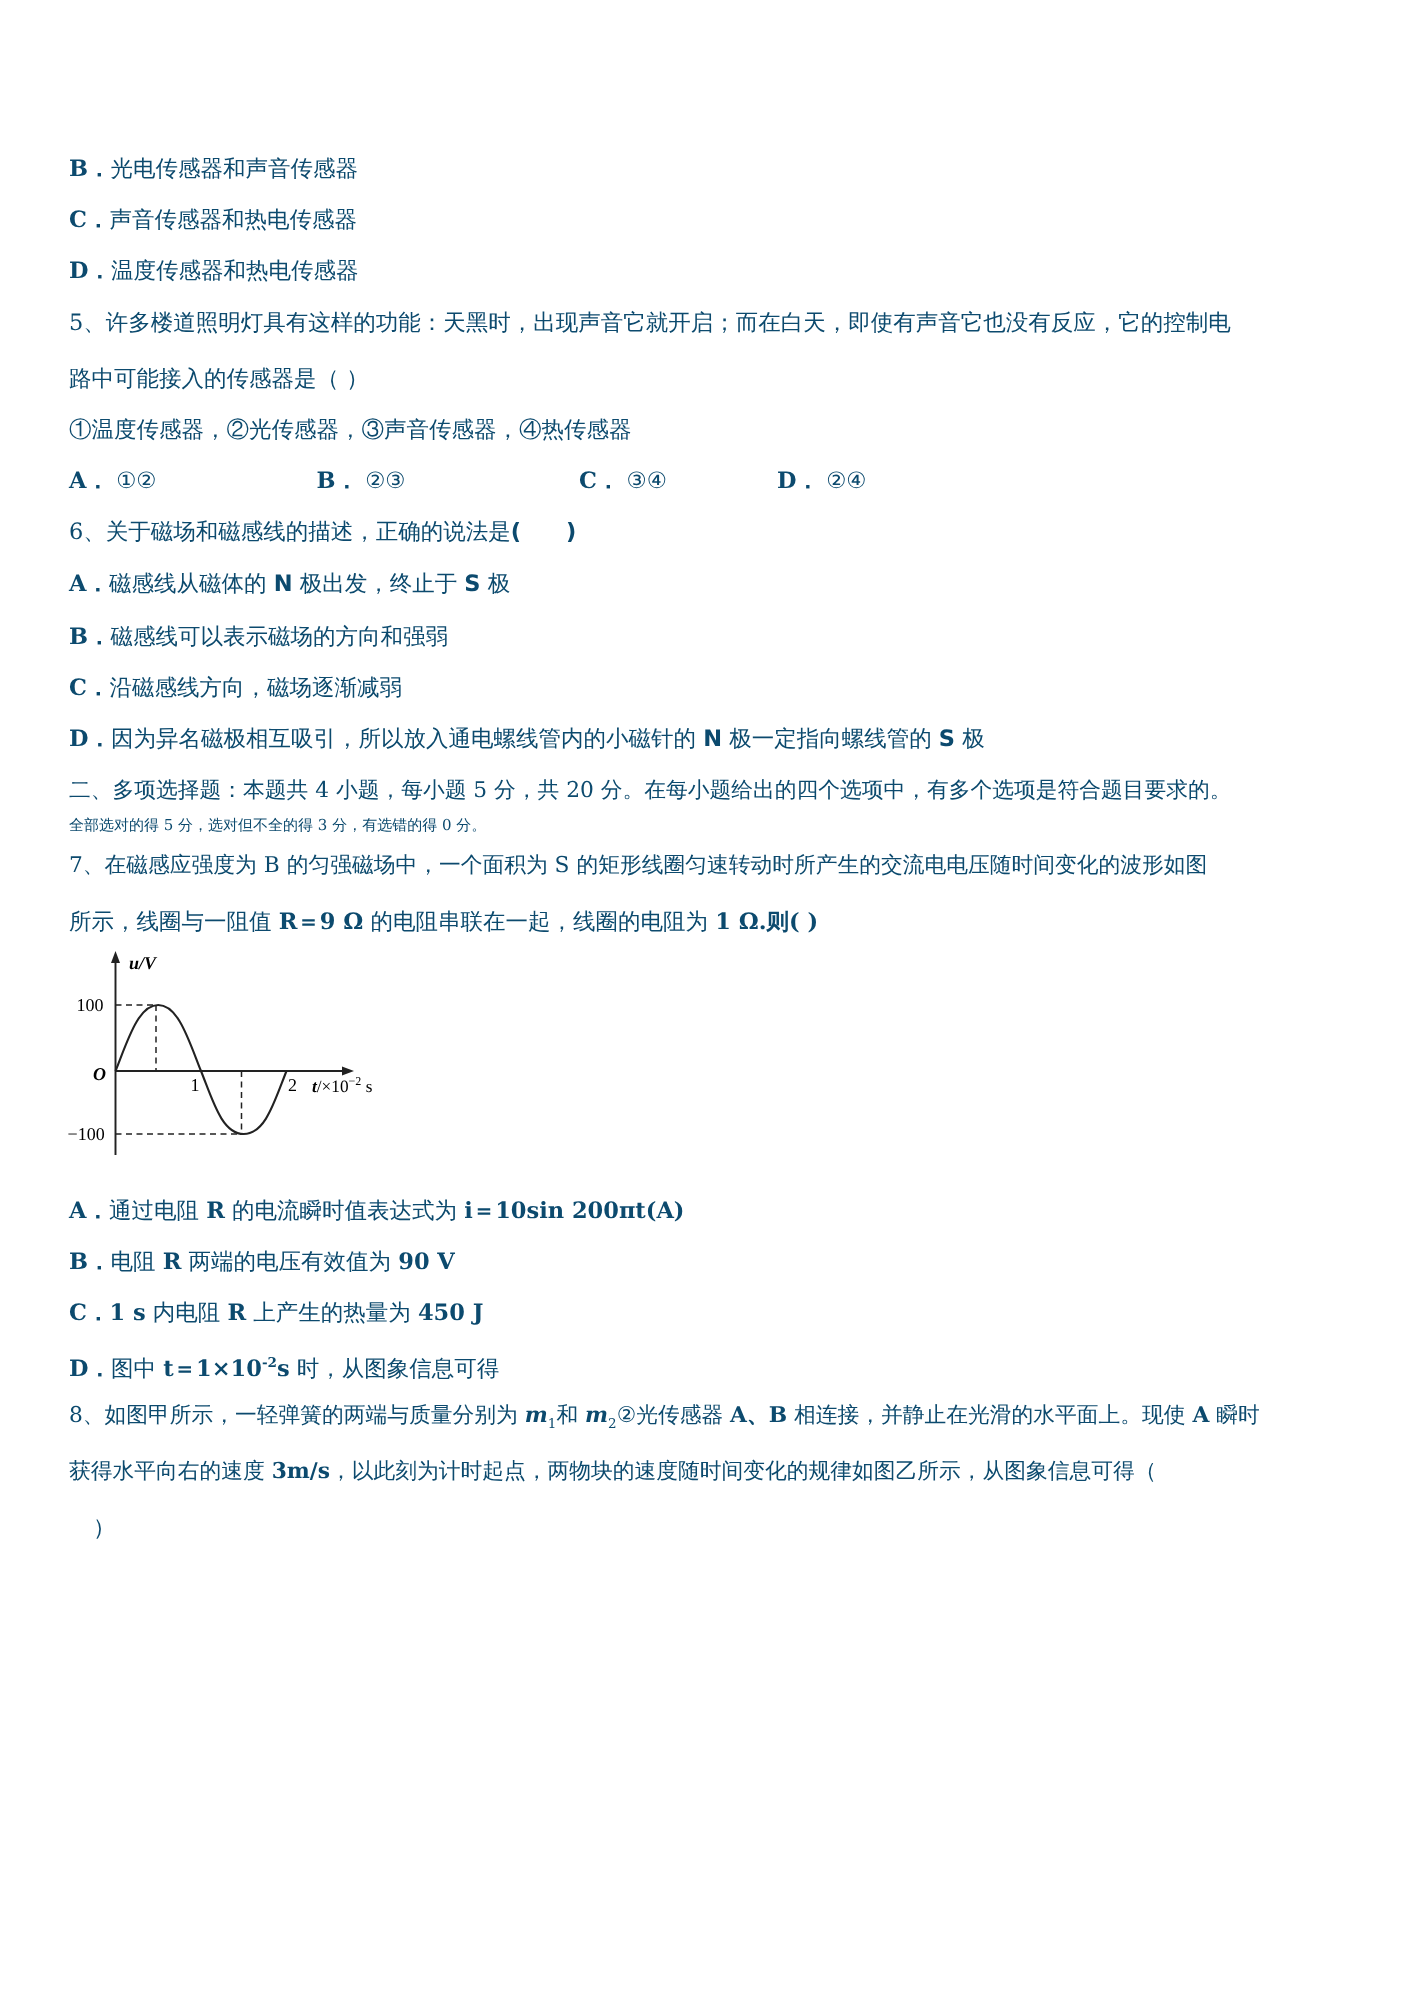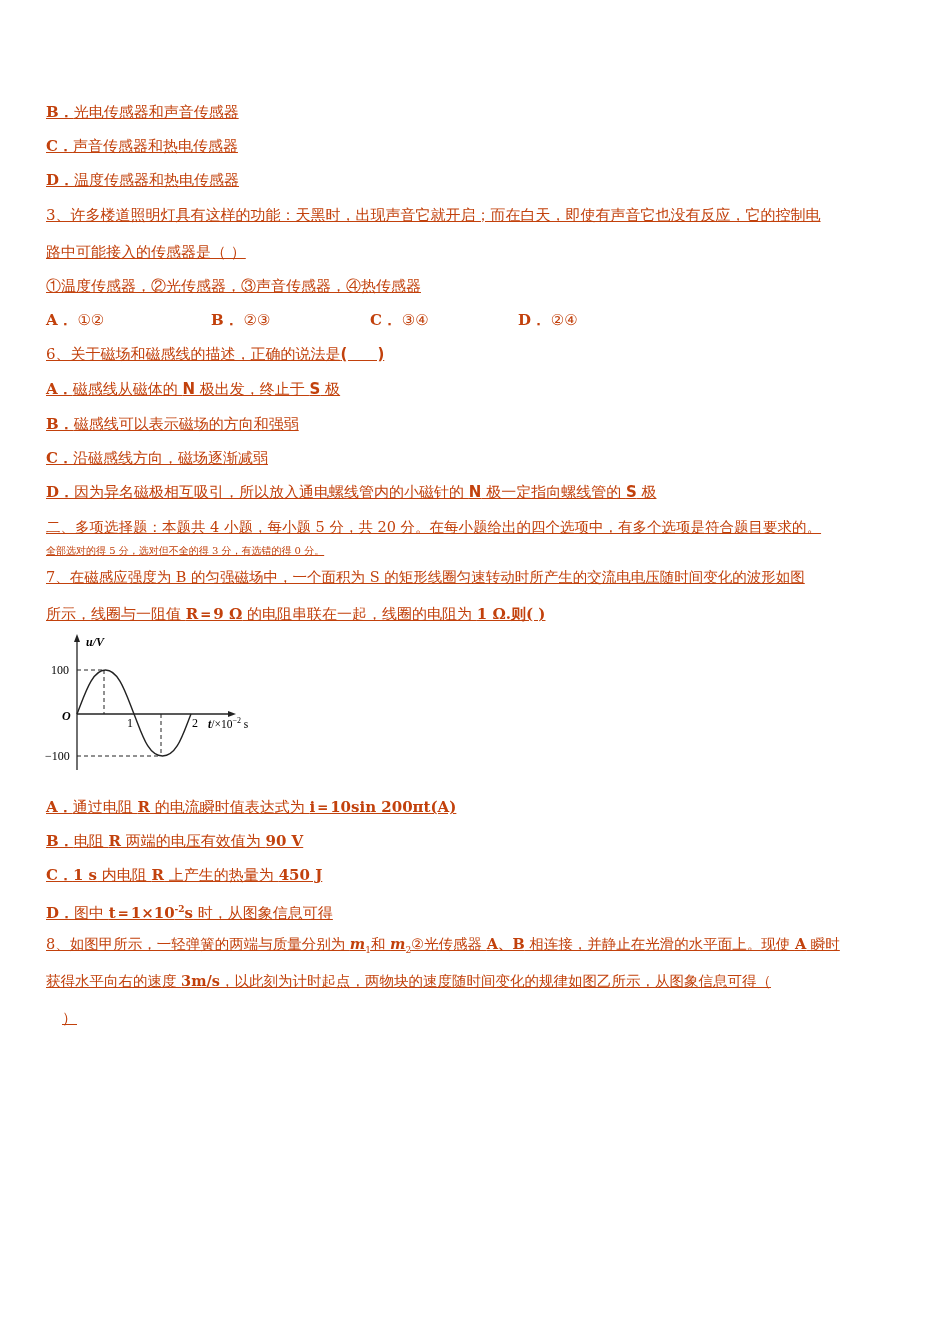--- a/index.html
+++ b/index.html
@@ -3,45 +3,45 @@
 <meta charset="utf-8">
 <style>
   html, body { margin: 0; padding: 0; background: #ffffff; }
   body {
     width: 950px; height: 1344px; position: relative; overflow: hidden;
     font-family: "DejaVu Serif", "Liberation Serif", serif;
     color: #111111;
   }
   .line {
     position: absolute; left: 46px; white-space: nowrap;
-    font-size: 15px; line-height: 20px; color: #c2410c; text-decoration: underline;
+    font-size: 15px; line-height: 20px; color: #0c4a6e;
   }
   .b { font-weight: bold; }
   .sans { font-family: "DejaVu Sans", "Liberation Sans", sans-serif; font-weight: bold; }
   .optrow span { position: absolute; white-space: nowrap; }
   .lbl { font-weight: bold; }
   sub, sup { font-size: 9px; }
   .ital { font-style: italic; font-weight: bold; }
   #chart { position: absolute; left: 40px; top: 632px; }
   #chart text { font-family: "Liberation Serif", "DejaVu Serif", serif; }
 </style>
 </head>
 <body>
 
 <div class="line" style="top:102px"><span class="lbl">B．</span><span>光电传感器和声音传感器</span></div>
 <div class="line" style="top:136px"><span class="lbl">C．</span><span>声音传感器和热电传感器</span></div>
 <div class="line" style="top:170px"><span class="lbl">D．</span><span>温度传感器和热电传感器</span></div>
 
-<div class="line" style="top:205px">3、许多楼道照明灯具有这样的功能：天黑时，出现声音它就开启；而在白天，即使有声音它也没有反应，它的控制电</div>
+<div class="line" style="top:205px">5、许多楼道照明灯具有这样的功能：天黑时，出现声音它就开启；而在白天，即使有声音它也没有反应，它的控制电</div>
 <div class="line" style="top:242px">路中可能接入的传感器是（ ）</div>
 <div class="line" style="top:276px">①温度传感器，②光传感器，③声音传感器，④热传感器</div>
 <div class="line optrow" style="top:310px; width:860px; height:20px;">
   <span style="left:0px"><b>A．</b> <span style="position:static">①②</span></span>
   <span style="left:165px"><b>B．</b> <span style="position:static">②③</span></span>
-  <span style="left:324px"><b>C．</b> <span style="position:static">③④</span></span>
+  <span style="left:340px"><b>C．</b> <span style="position:static">③④</span></span>
   <span style="left:472px"><b>D．</b> <span style="position:static">②④</span></span>
 </div>
 
 <div class="line" style="top:344px"><span>6、关于磁场和磁感线的描述，正确的说法是</span><span class="sans">(　　)</span></div>
 <div class="line" style="top:379px"><span class="lbl">A．</span><span>磁感线从磁体的 </span><span class="sans">N</span><span> 极出发，终止于 </span><span class="sans">S</span><span> 极</span></div>
 <div class="line" style="top:414px"><span class="lbl">B．</span><span>磁感线可以表示磁场的方向和强弱</span></div>
 <div class="line" style="top:448px"><span class="lbl">C．</span><span>沿磁感线方向，磁场逐渐减弱</span></div>
 <div class="line" style="top:482px"><span class="lbl">D．</span><span>因为异名磁极相互吸引，所以放入通电螺线管内的小磁针的 </span><span class="sans">N</span><span> 极一定指向螺线管的 </span><span class="sans">S</span><span> 极</span></div>
 
 <div class="line" style="top:517px; font-size:14.5px">二、多项选择题：本题共 4 小题，每小题 5 分，共 20 分。在每小题给出的四个选项中，有多个选项是符合题目要求的。</div>

